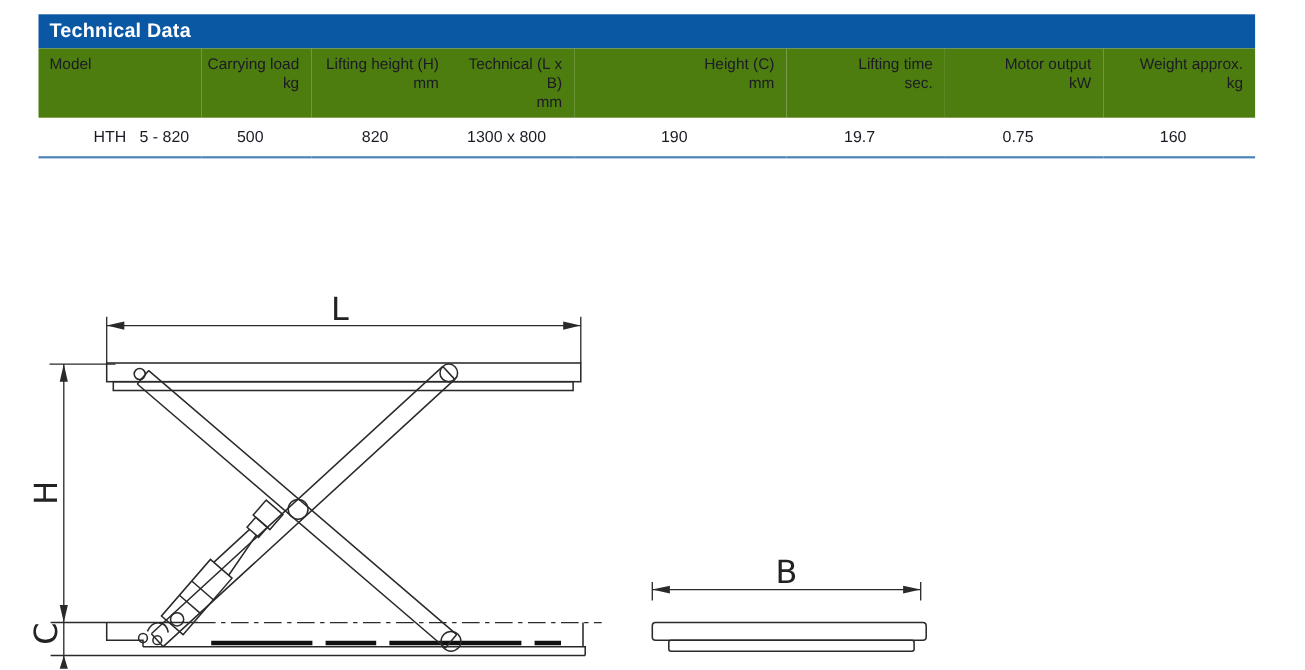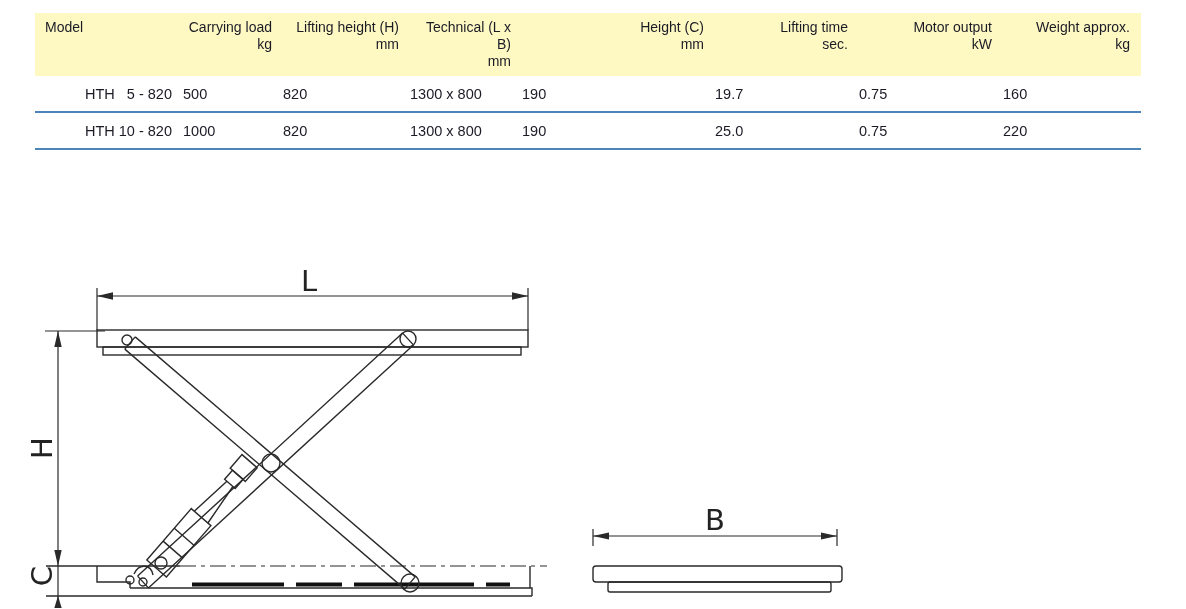--- a/index.html
+++ b/index.html
@@ -19,48 +19,49 @@
   }
   table.data col.c0{width:148px;}
   table.data col.c1{width:100px;}
   table.data col.c2{width:127px;}
   table.data col.c3{width:112px;}
   table.data col.c4{width:193px;}
   table.data col.c5{width:144px;}
   table.data col.c6{width:144px;}
   table.data col.c7{width:138px;}
   table.data thead th{
-    background:#fef9c3;font-weight:normal;text-align:right;vertical-align:top;
+    background:#4d7c0f;font-weight:normal;text-align:right;vertical-align:top;
     padding:6px 11px 6px 0;height:34px;
   }
   table.data thead th.first{text-align:left;padding-left:10px;}
   table.data thead .h-label{line-height:17px;}
   table.data thead .h-unit{line-height:17px;}
   table.data tbody td{
-    text-align:left;padding:0 11px 0 0;height:35px;vertical-align:middle;
+    text-align:center;padding:0 11px 0 0;height:35px;vertical-align:middle;
     font-size:14.5px;
   }
   table.data tbody td.first{
     text-align:right;padding-left:10px;white-space:pre;
   }
   table.data tbody tr{border-bottom:2px solid #4d84b8;}
   .diagram{position:absolute;left:20px;top:250px;width:860px;height:359px;}
   .diagram svg{display:block;}
   .dwg{stroke:#2a2a2a;stroke-width:1.4;fill:none;}
   .dim{stroke:#2a2a2a;stroke-width:1.2;fill:none;}
   .arrow{fill:#2a2a2a;stroke:none;}
   .dimtext{
     font-family:"DejaVu Sans", sans-serif;font-size:29px;fill:#222222;
     font-weight:400;
   }
 </style>
 </head>
 <body>
 
 <div class="table-wrap">
+  <div class="title-bar">Technical Data</div>
   <table class="data">
     <colgroup>
       <col class="c0">
         <col class="c1">
         <col class="c2">
         <col class="c3">
       <col class="c4">
         <col class="c5">
         <col class="c6">
         <col class="c7">
@@ -104,30 +105,20 @@
     <tbody>
       <tr>
         <td class="first">HTH   5 - 820</td>
         <td>500</td>
         <td>820</td>
         <td>1300 x 800</td>
         <td>190</td>
         <td>19.7</td>
         <td>0.75</td>
         <td>160</td>
-      </tr>
-      <tr>
-        <td class="first">HTH 10 - 820</td>
-        <td>1000</td>
-        <td>820</td>
-        <td>1300 x 800</td>
-        <td>190</td>
-        <td>25.0</td>
-        <td>0.75</td>
-        <td>220</td>
       </tr>
     </tbody>
   </table>
 </div>
 
 <div class="diagram">
   <svg width="860" height="359" viewBox="0 0 860 359" xmlns="http://www.w3.org/2000/svg">
 
     <g>
 

